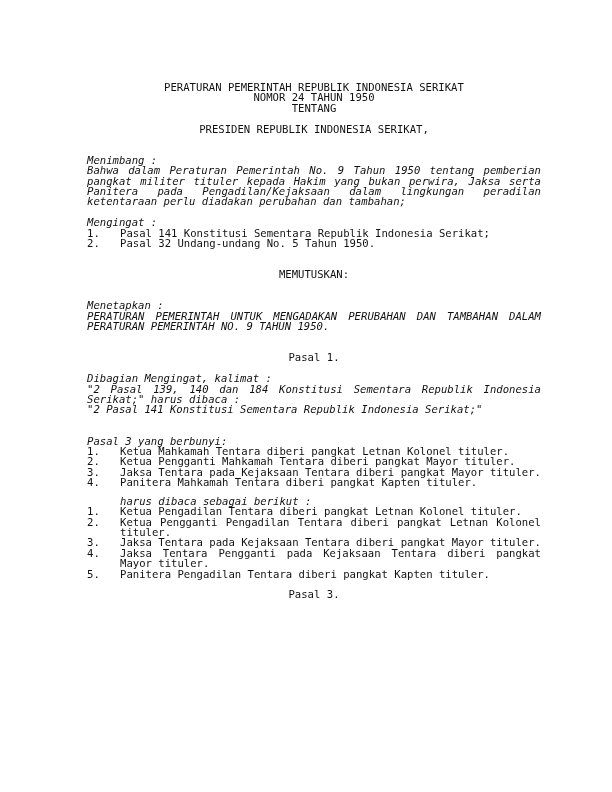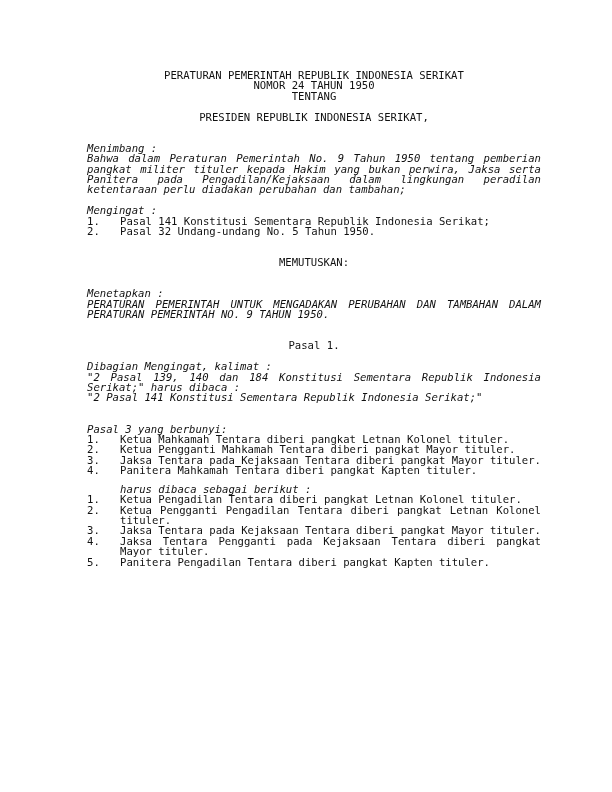--- a/index.html
+++ b/index.html
@@ -1,18 +1,18 @@
 <!DOCTYPE html>
 <html><head>
 <meta charset="utf-8">
 <style>
   html, body { margin:0; padding:0; background:#ffffff; }
   body { width:612px; height:792px; position:relative; overflow:hidden; }
   .page {
-    position:absolute; left:87px; top:70px; width:454px;
+    position:absolute; left:87px; top:82px; width:454px;
     font-family:"DejaVu Sans Mono","Liberation Mono",monospace;
     font-size:10.6px; line-height:10.4px; color:#111;
   }
   .c { text-align:center; white-space:pre; }
   .p { margin:0;font-style:italic; }
   .j { text-align:justify; text-align-last:left; }
   .gap { height:10.4px; }
   .gap2 { height:20.8px; }
   .li { display:flex; }
   .li .n { width:33px; flex:0 0 33px; }
@@ -95,13 +95,14 @@
   <div class="li">
     <span class="n">4.</span>
     <span class="t">Jaksa Tentara Pengganti pada Kejaksaan Tentara diberi pangkat Mayor tituler.</span>
   </div>
   <div class="li">
     <span class="n">5.</span>
     <span class="t">Panitera Pengadilan Tentara diberi pangkat Kapten tituler.</span>
   </div>
   <div class="gap"></div>
 
+  <div class="c">Pasal 3.</div>
 </div>
 
 </body></html>

